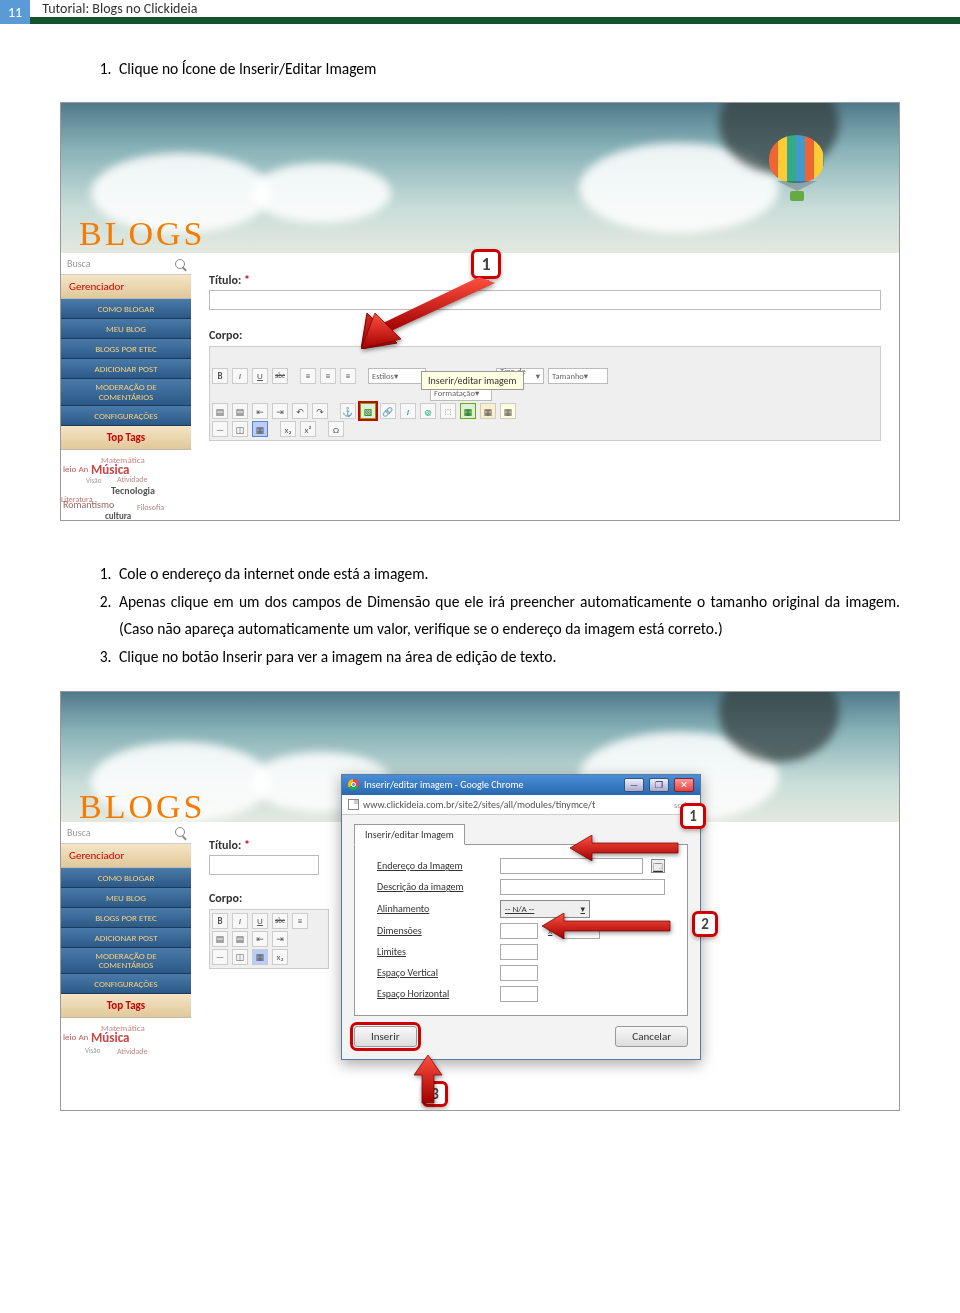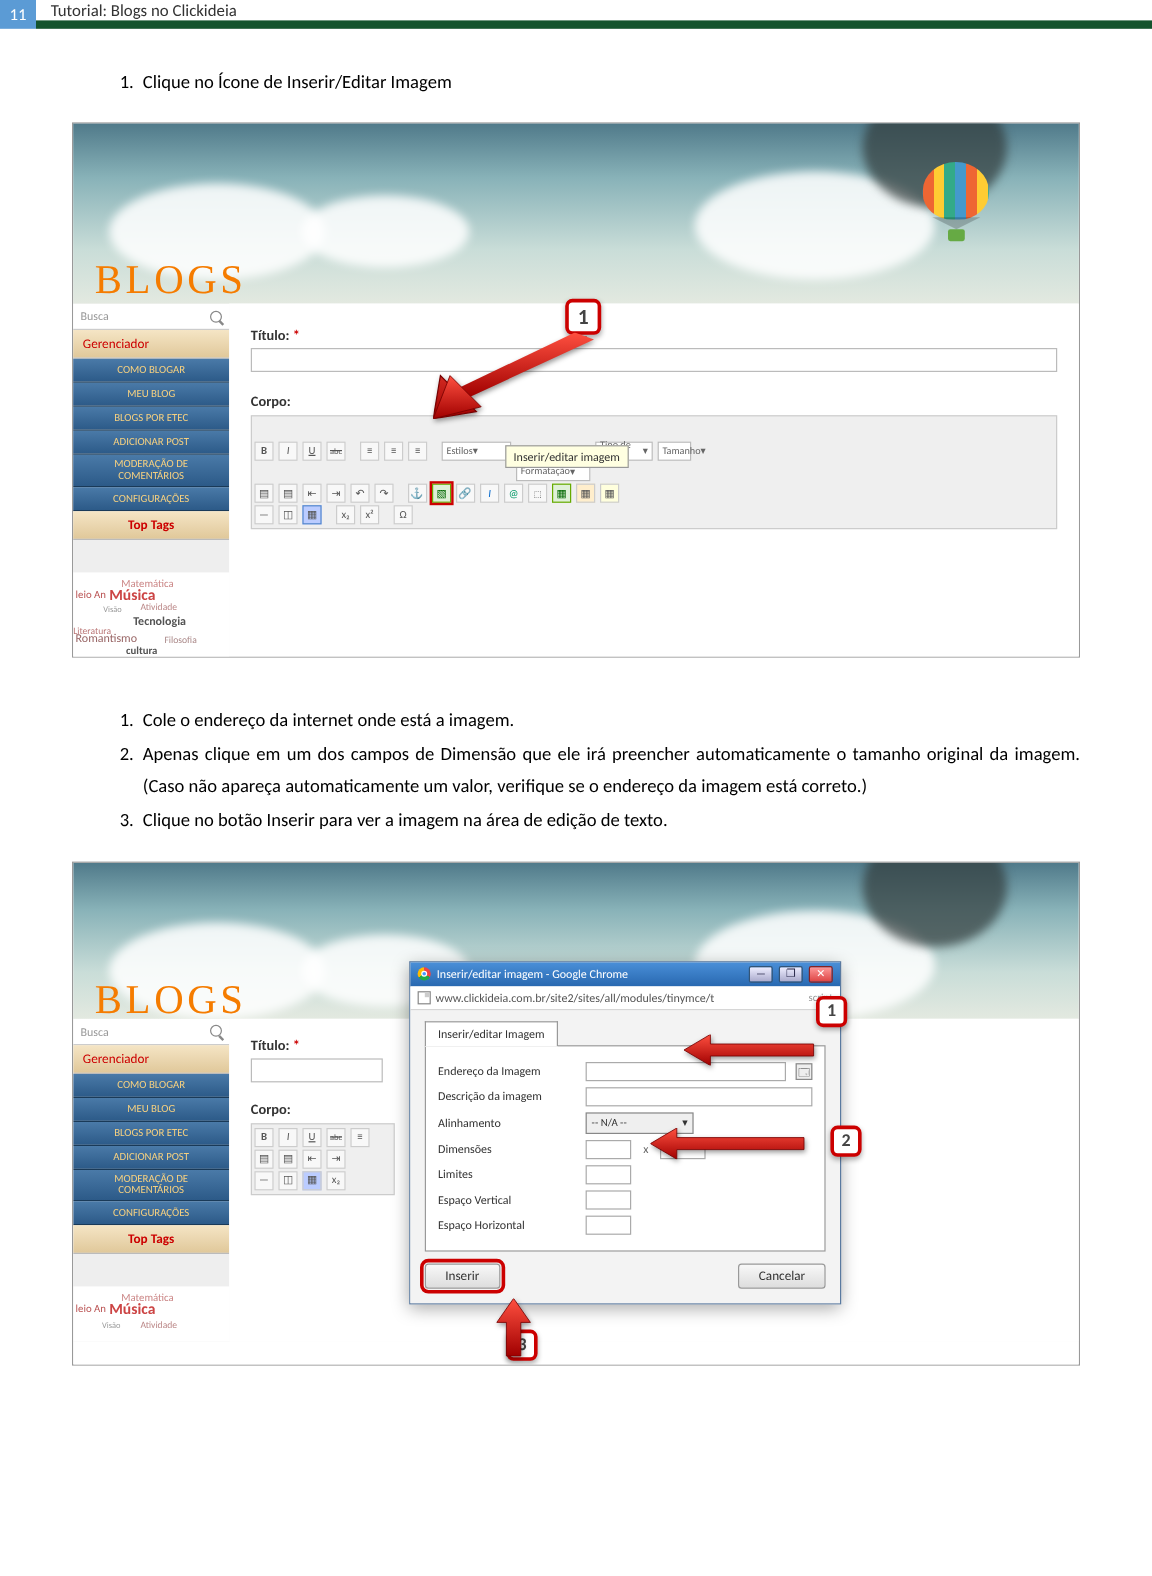--- a/index.html
+++ b/index.html
@@ -132,21 +132,20 @@
     text-align: center;
     border-bottom: 1px solid #1a3a58;
   }
   .side-item.multi { line-height: 1.1; padding: 3px 6px; }
   .side-tags {
     background: #fff;
     padding: 6px;
     font-size: 8px;
     position: relative;
     height: 70px;
-    margin-top: 27px;
   }
   .tag-w { position: absolute; }
   .editor-area {
     flex: 1;
     background: #fff;
     padding: 10px 18px;
     position: relative;
   }
   .ed-label {
     font-size: 12px;
@@ -178,21 +177,21 @@
   }
   .tb-btn.img-btn { background:#dff0d8; border-color:#6a0; color:#060; }
   .tb-btn.img-btn.highlight { outline: 2px solid #c00; }
   .tb-sel {
     height: 16px; border: 1px solid #bbb; background: #fff; font-size: 8.5px;
     padding: 0 3px; display:flex; align-items:center; color:#666;
   }
   .tb-sel.w1 { width: 58px; }
   .tb-sel.w2 { width: 62px; margin-top: 35px; }
   .tb-sel.w3 { width: 48px; }
-  .tb-sel.w4 { width: 28px; }
+  .tb-sel.w4 { width: 60px; }
   .tooltip-box {
     position: absolute;
     background: #ffffe1;
     border: 1px solid #999;
     font-size: 10px;
     padding: 2px 6px;
     color: #333;
   }
   .callout {
     position: absolute;
@@ -255,21 +254,22 @@
     display: inline-block;
     padding: 3px 10px;
     font-size: 10px;
     position: relative;
     top: 1px;
     border-bottom-color: #fff;
   }
   .popup-form-area {
     border: 1px solid #999;
     background: #fff;
-    padding: 8px 10px;
+    padding: 8px 22px;
+    text-decoration: underline;
   }
   .form-row {
     display: flex;
     align-items: center;
     margin: 5px 0;
     gap: 8px;
   }
   .form-row label { width: 115px; color: #333; font-size: 10px; }
   .form-row .inp {
     flex: 1;

